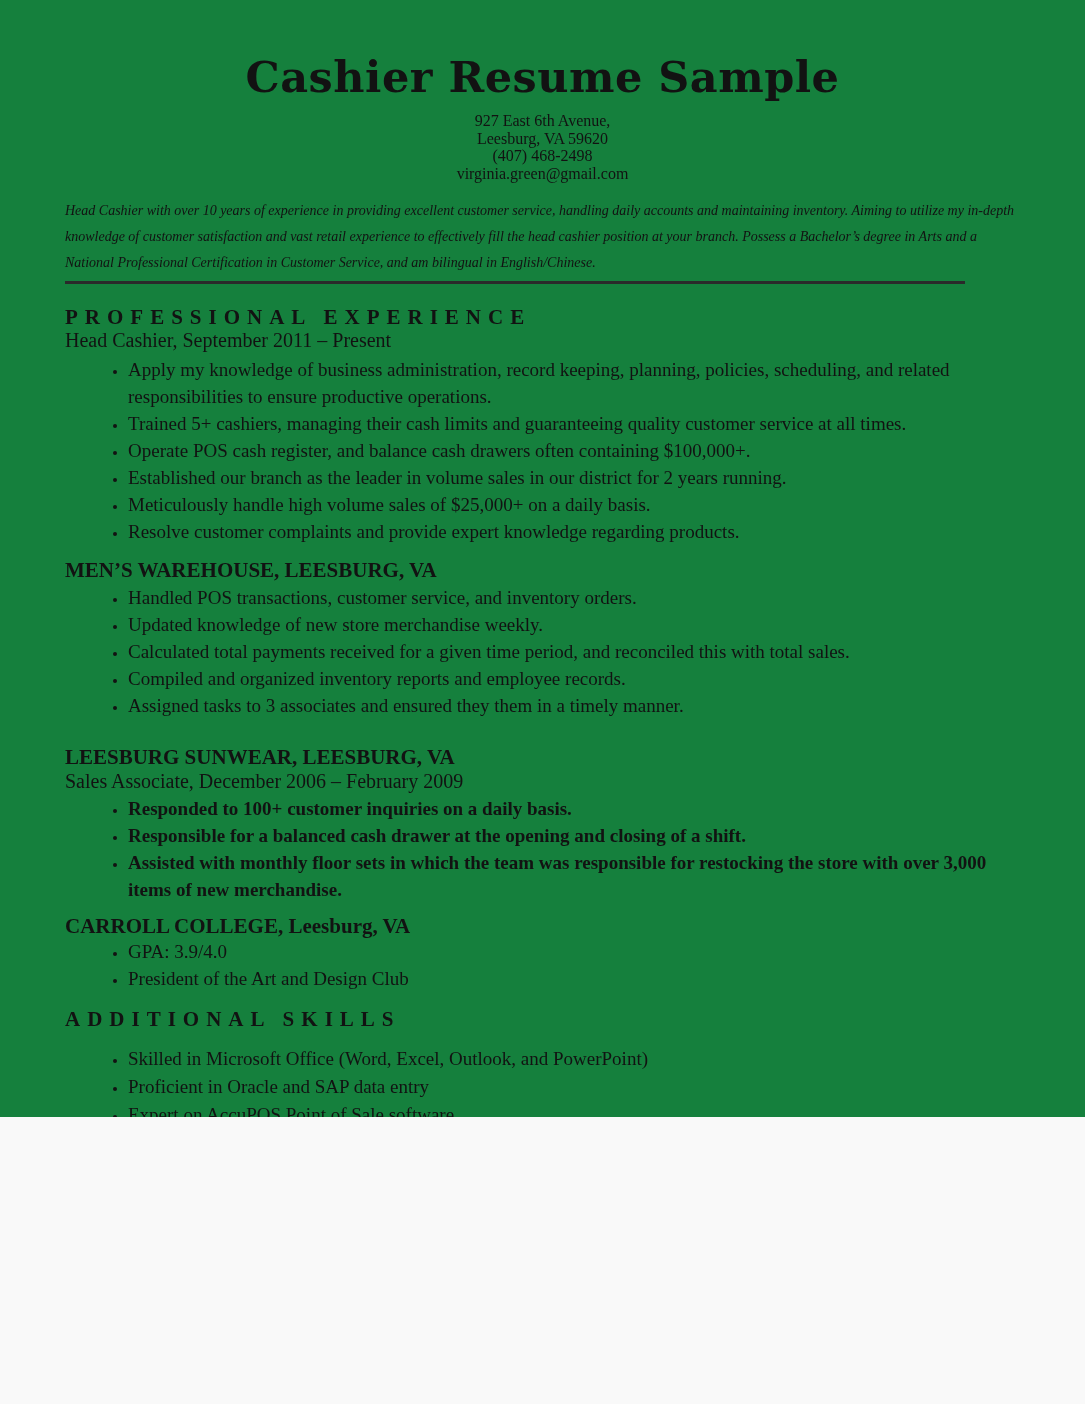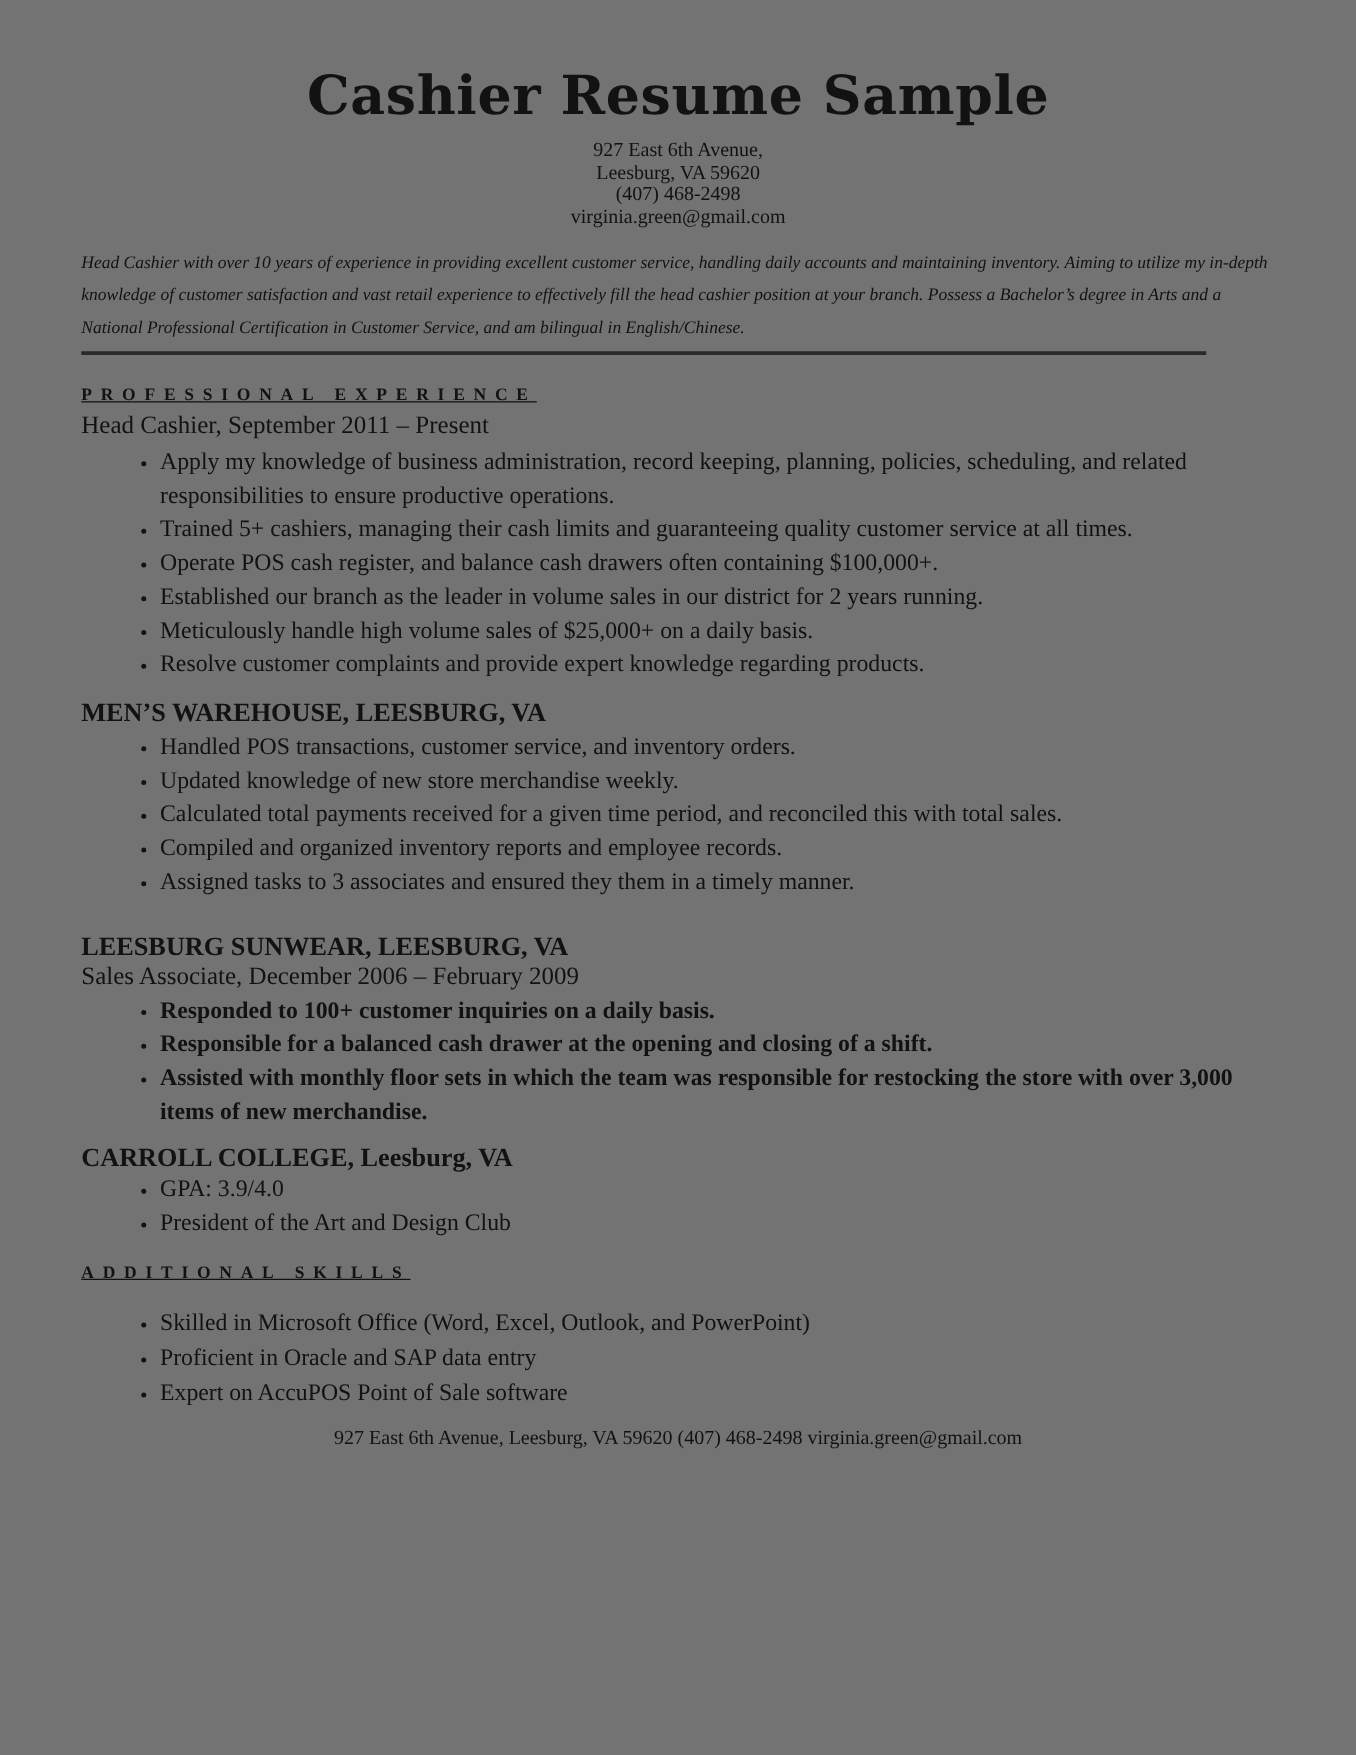--- a/index.html
+++ b/index.html
@@ -4,23 +4,23 @@
 <style>
   * { margin: 0; padding: 0; box-sizing: border-box; }
   html, body {
     width: 1085px;
     background: #f9f9f9;
     color: #121212;
     font-family: "Liberation Serif", serif;
   }
   .page {
     width: 1085px;
-    height: 1404px;
+    height: 1117px;
     padding: 52px 65px 62px 65px;
-    background: #737373;
+    background: #15803d;
     overflow: hidden;
   }
   .title {
     font-family: "DejaVu Serif", serif;
     font-weight: bold;
     font-size: 43px;
     line-height: 50px;
     text-align: center;
     letter-spacing: 0.5px;
   }
@@ -38,24 +38,23 @@
     text-align: left;
   }
   .rule {
     border: none;
     border-top: 3px solid #2a2a2a;
     width: 900px;
     margin-top: 5px;
   }
   .section-heading {
     font-weight: bold;
-    font-size: 14px;
+    font-size: 21px;
     line-height: 22px;
     letter-spacing: 7px;
-    text-decoration: underline;
   }
   .heading-experience { margin-top: 22px; }
   .heading-education  { margin-top: 20px; }
   .heading-skills     { margin-top: 16px; }
   .company {
     font-weight: bold;
     font-size: 21px;
     line-height: 24px;
   }
   .job-0 .company { margin-top: 15px; }

